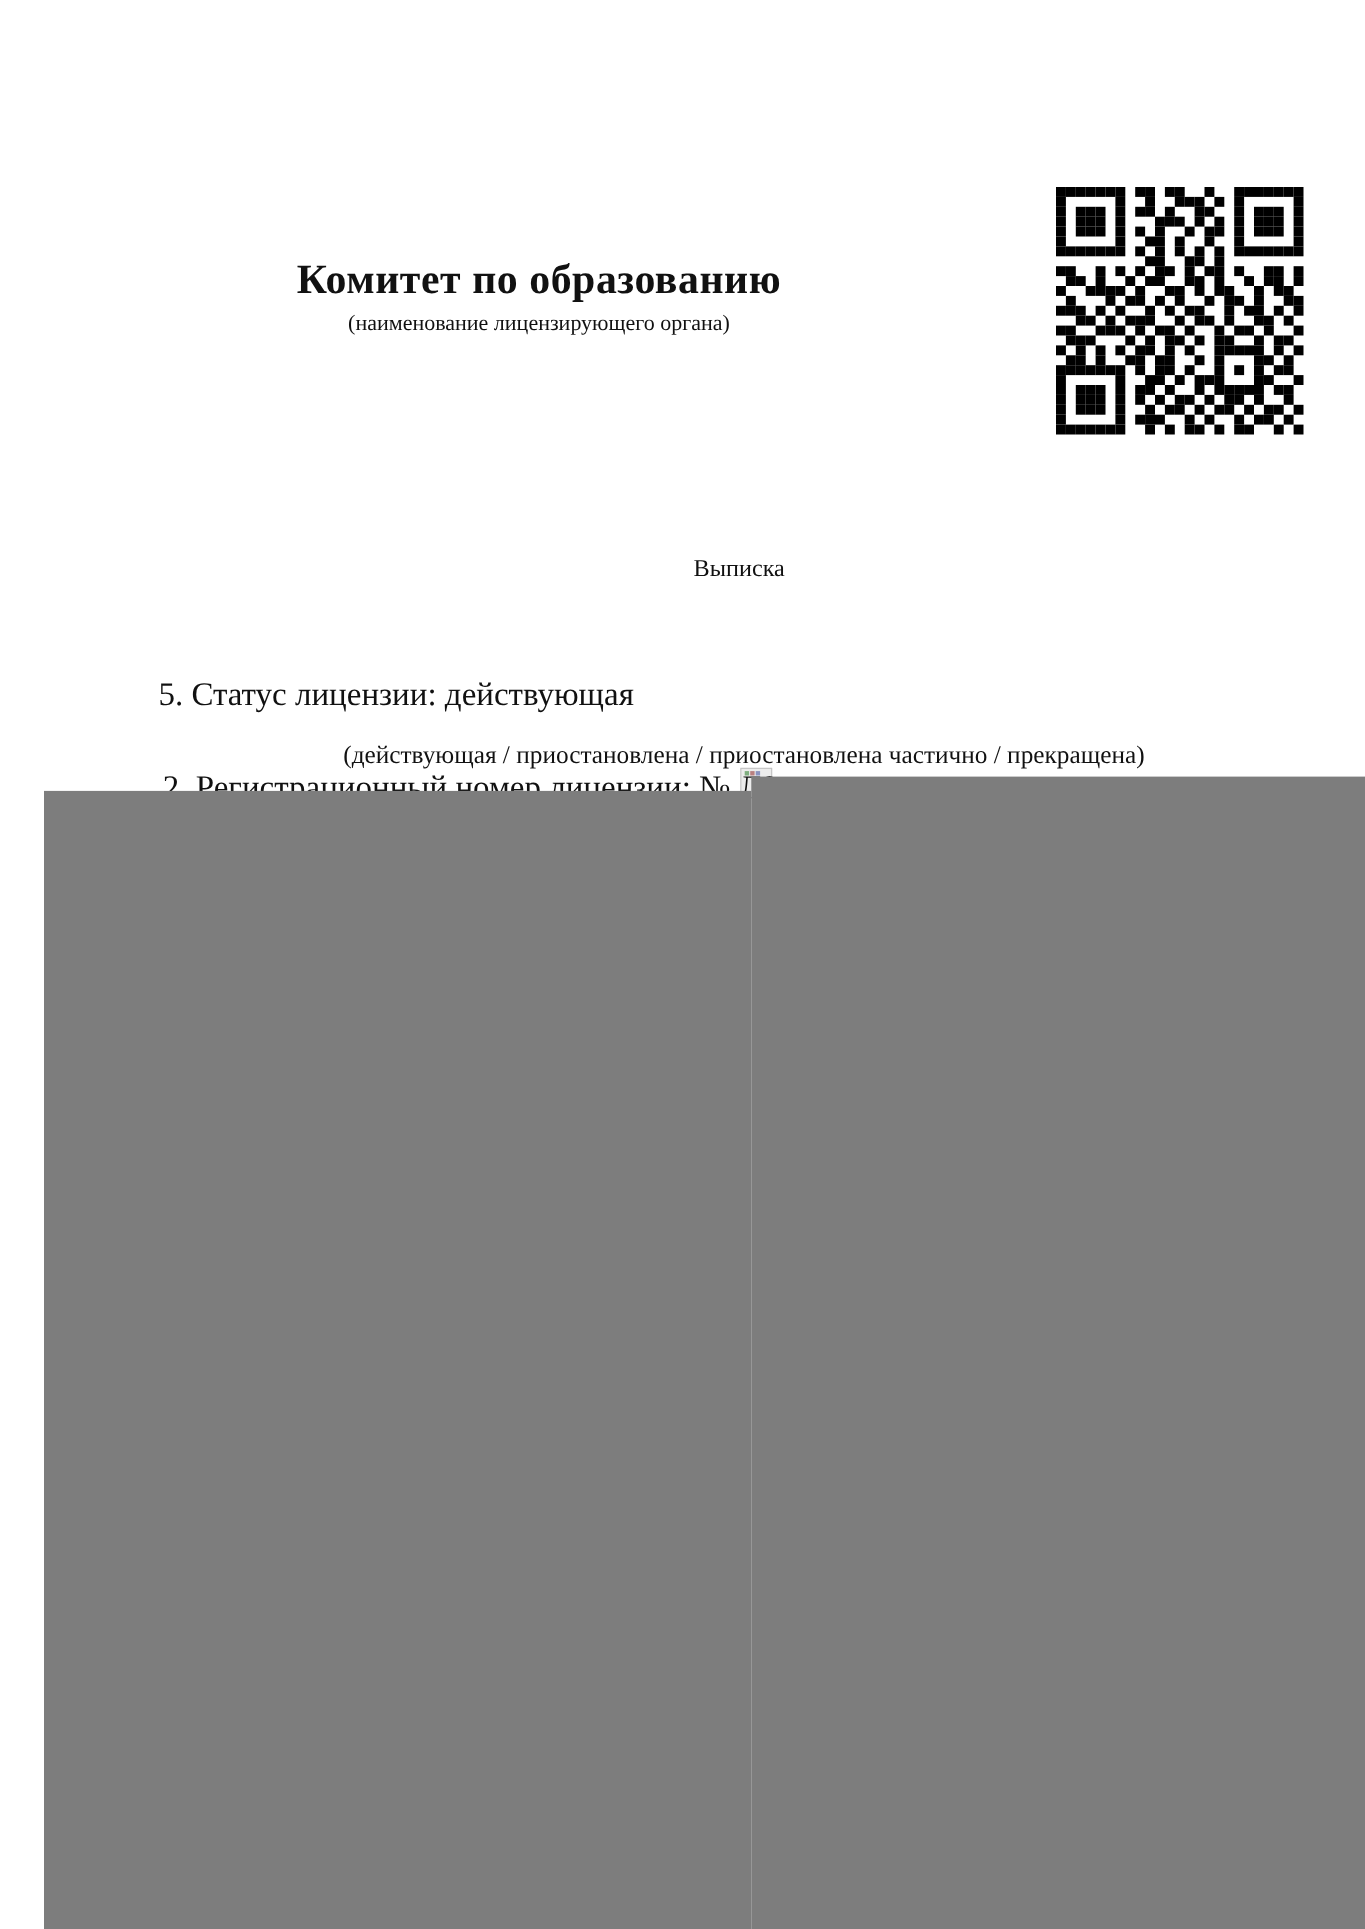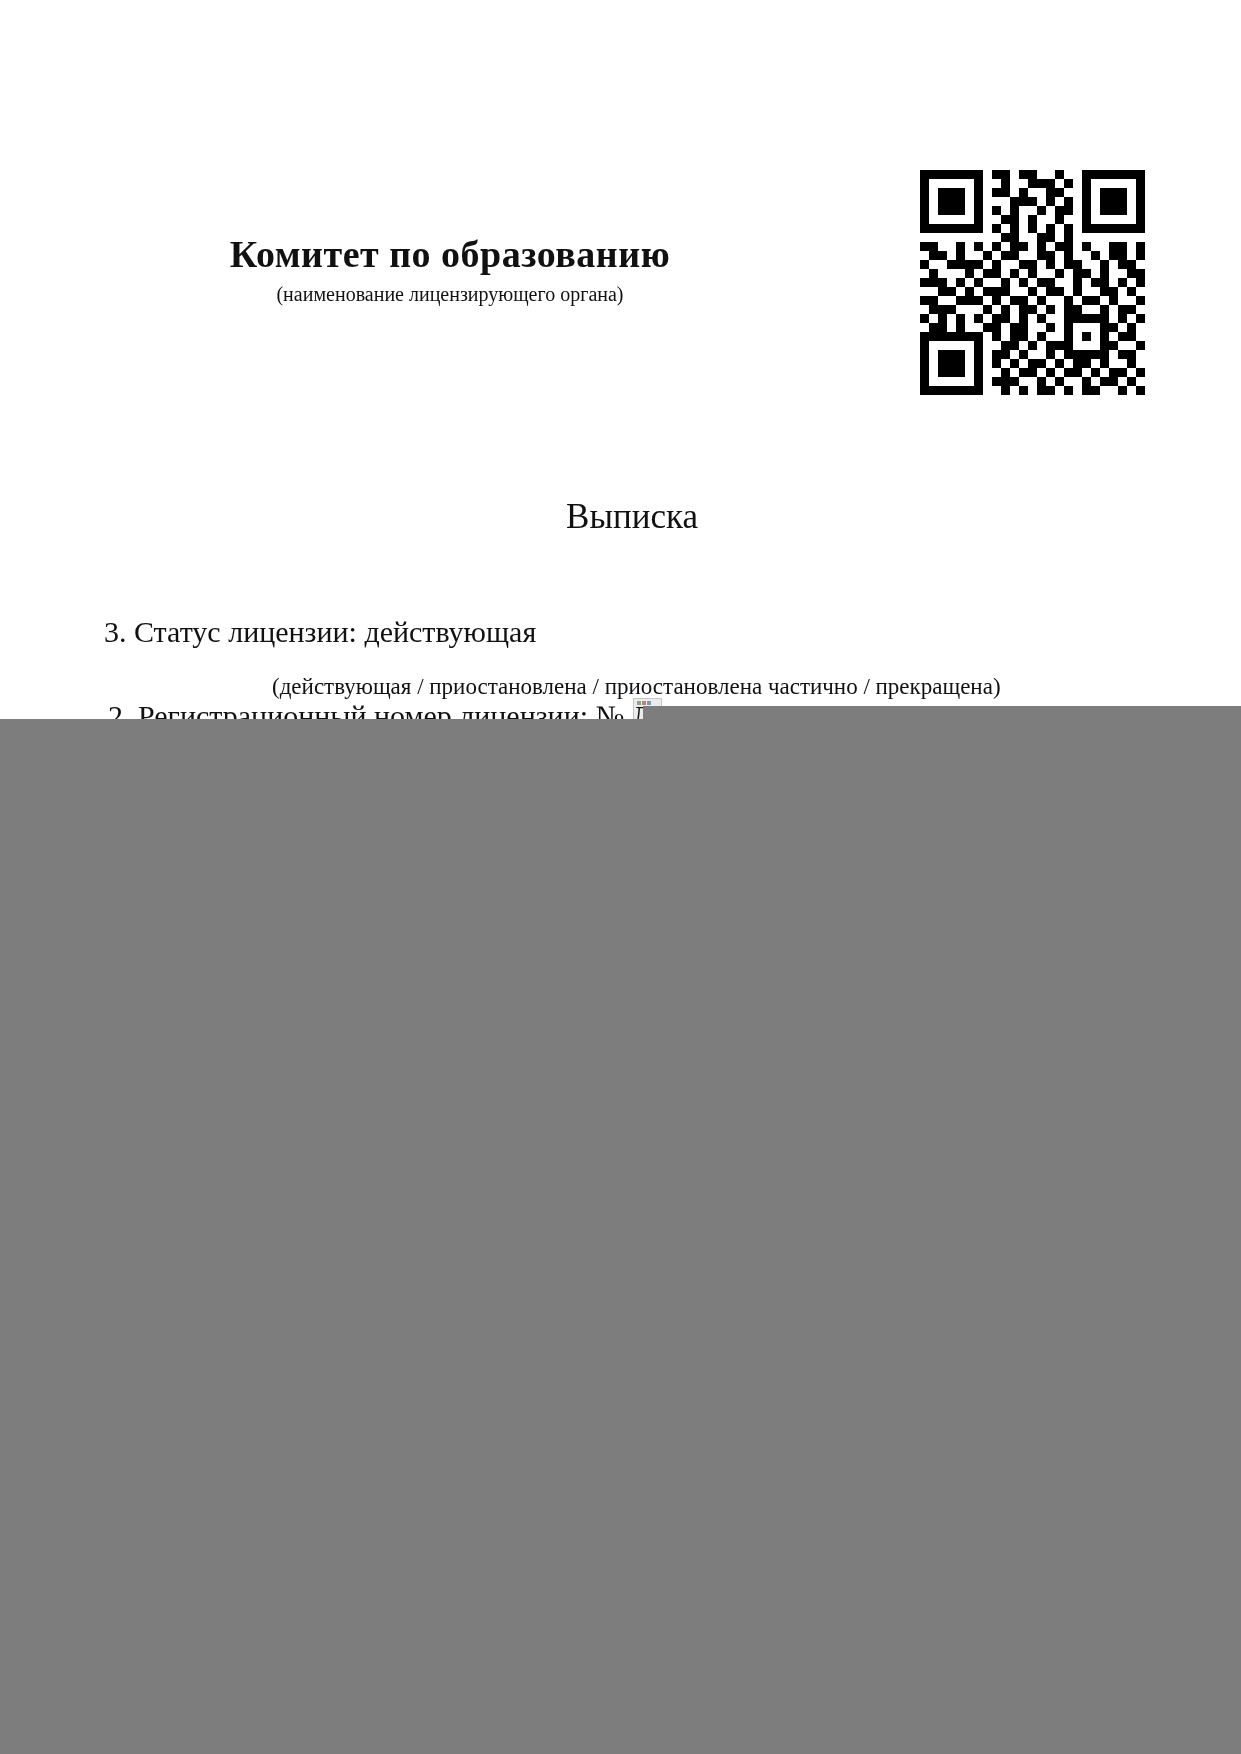--- a/index.html
+++ b/index.html
@@ -4,40 +4,40 @@
 <style>
   html, body { margin: 0; padding: 0; }
   body {
     width: 1241px; height: 1754px;
     background: #ffffff;
     position: relative;
     overflow: hidden;
     font-family: "Liberation Serif", "DejaVu Serif", serif;
     color: #111111;
   }
-  .abs { position: absolute; }
+  .abs { position: absolute; margin-left: 40px; }
 
   
   .title-block { left: 100px; top: 232px; width: 700px; text-align: center; }
   .doc-title   { font-size: 38px; font-weight: bold; line-height: 44px; letter-spacing: 0.5px; }
   .doc-caption { font-size: 20px; line-height: 24px; margin-top: 6px; }
 
   
   .qr {
     left: 920px; top: 170px; width: 225px; height: 225px;
     display: grid;
     grid-template-columns: repeat(25, 9px);
     grid-auto-rows: 9px;
     background: #ffffff;
   }
   .qm { width: 9px; height: 9px; }
   .qm.on { background: #000000; }
 
   
-  .extract-block { left: 88px; top: 500px; width: 1088px; text-align: center; font-size: 35px; line-height: 34px; }
+  .extract-block { left: 88px; top: 500px; width: 1088px; text-align: center; font-size: 22px; line-height: 34px; }
 
   
   .item-1      { left: 104px; top: 616px; font-size: 30px; line-height: 32px; white-space: nowrap; }
   .item-1-note { left: 272px; top: 674px; font-size: 23px; line-height: 25px; white-space: nowrap; }
   .item-2      { left: 108px; top: 700px; font-size: 30px; line-height: 32px; white-space: nowrap; z-index: 3; }
 
   
   .img-placeholder {
     left: 633px; top: 698px; width: 27px; height: 26px;
     background: #ececec;
@@ -686,21 +686,21 @@
     <div class="qm"></div>
     <div class="qm on"></div>
     <div class="qm"></div>
     <div class="qm on"></div>
   </div>
 
 <div class="abs extract-block">
   <div>Выписка</div>
 </div>
 
-<div class="abs item-1">3. Статус лицензии: действующая</div>
+<div class="abs item-1">5. Статус лицензии: действующая</div>
 <div class="abs item-1-note">(действующая / приостановлена / приостановлена частично / прекращена)</div>
 
 <div class="abs item-2">2. Регистрационный номер лицензии: № Л0</div>
 <div class="abs img-placeholder">
   <span class="speck1"></span>
   <span class="speck2"></span>
   <span class="speck3"></span>
 </div>
 
 <div class="abs overlay overlay-left"></div>

